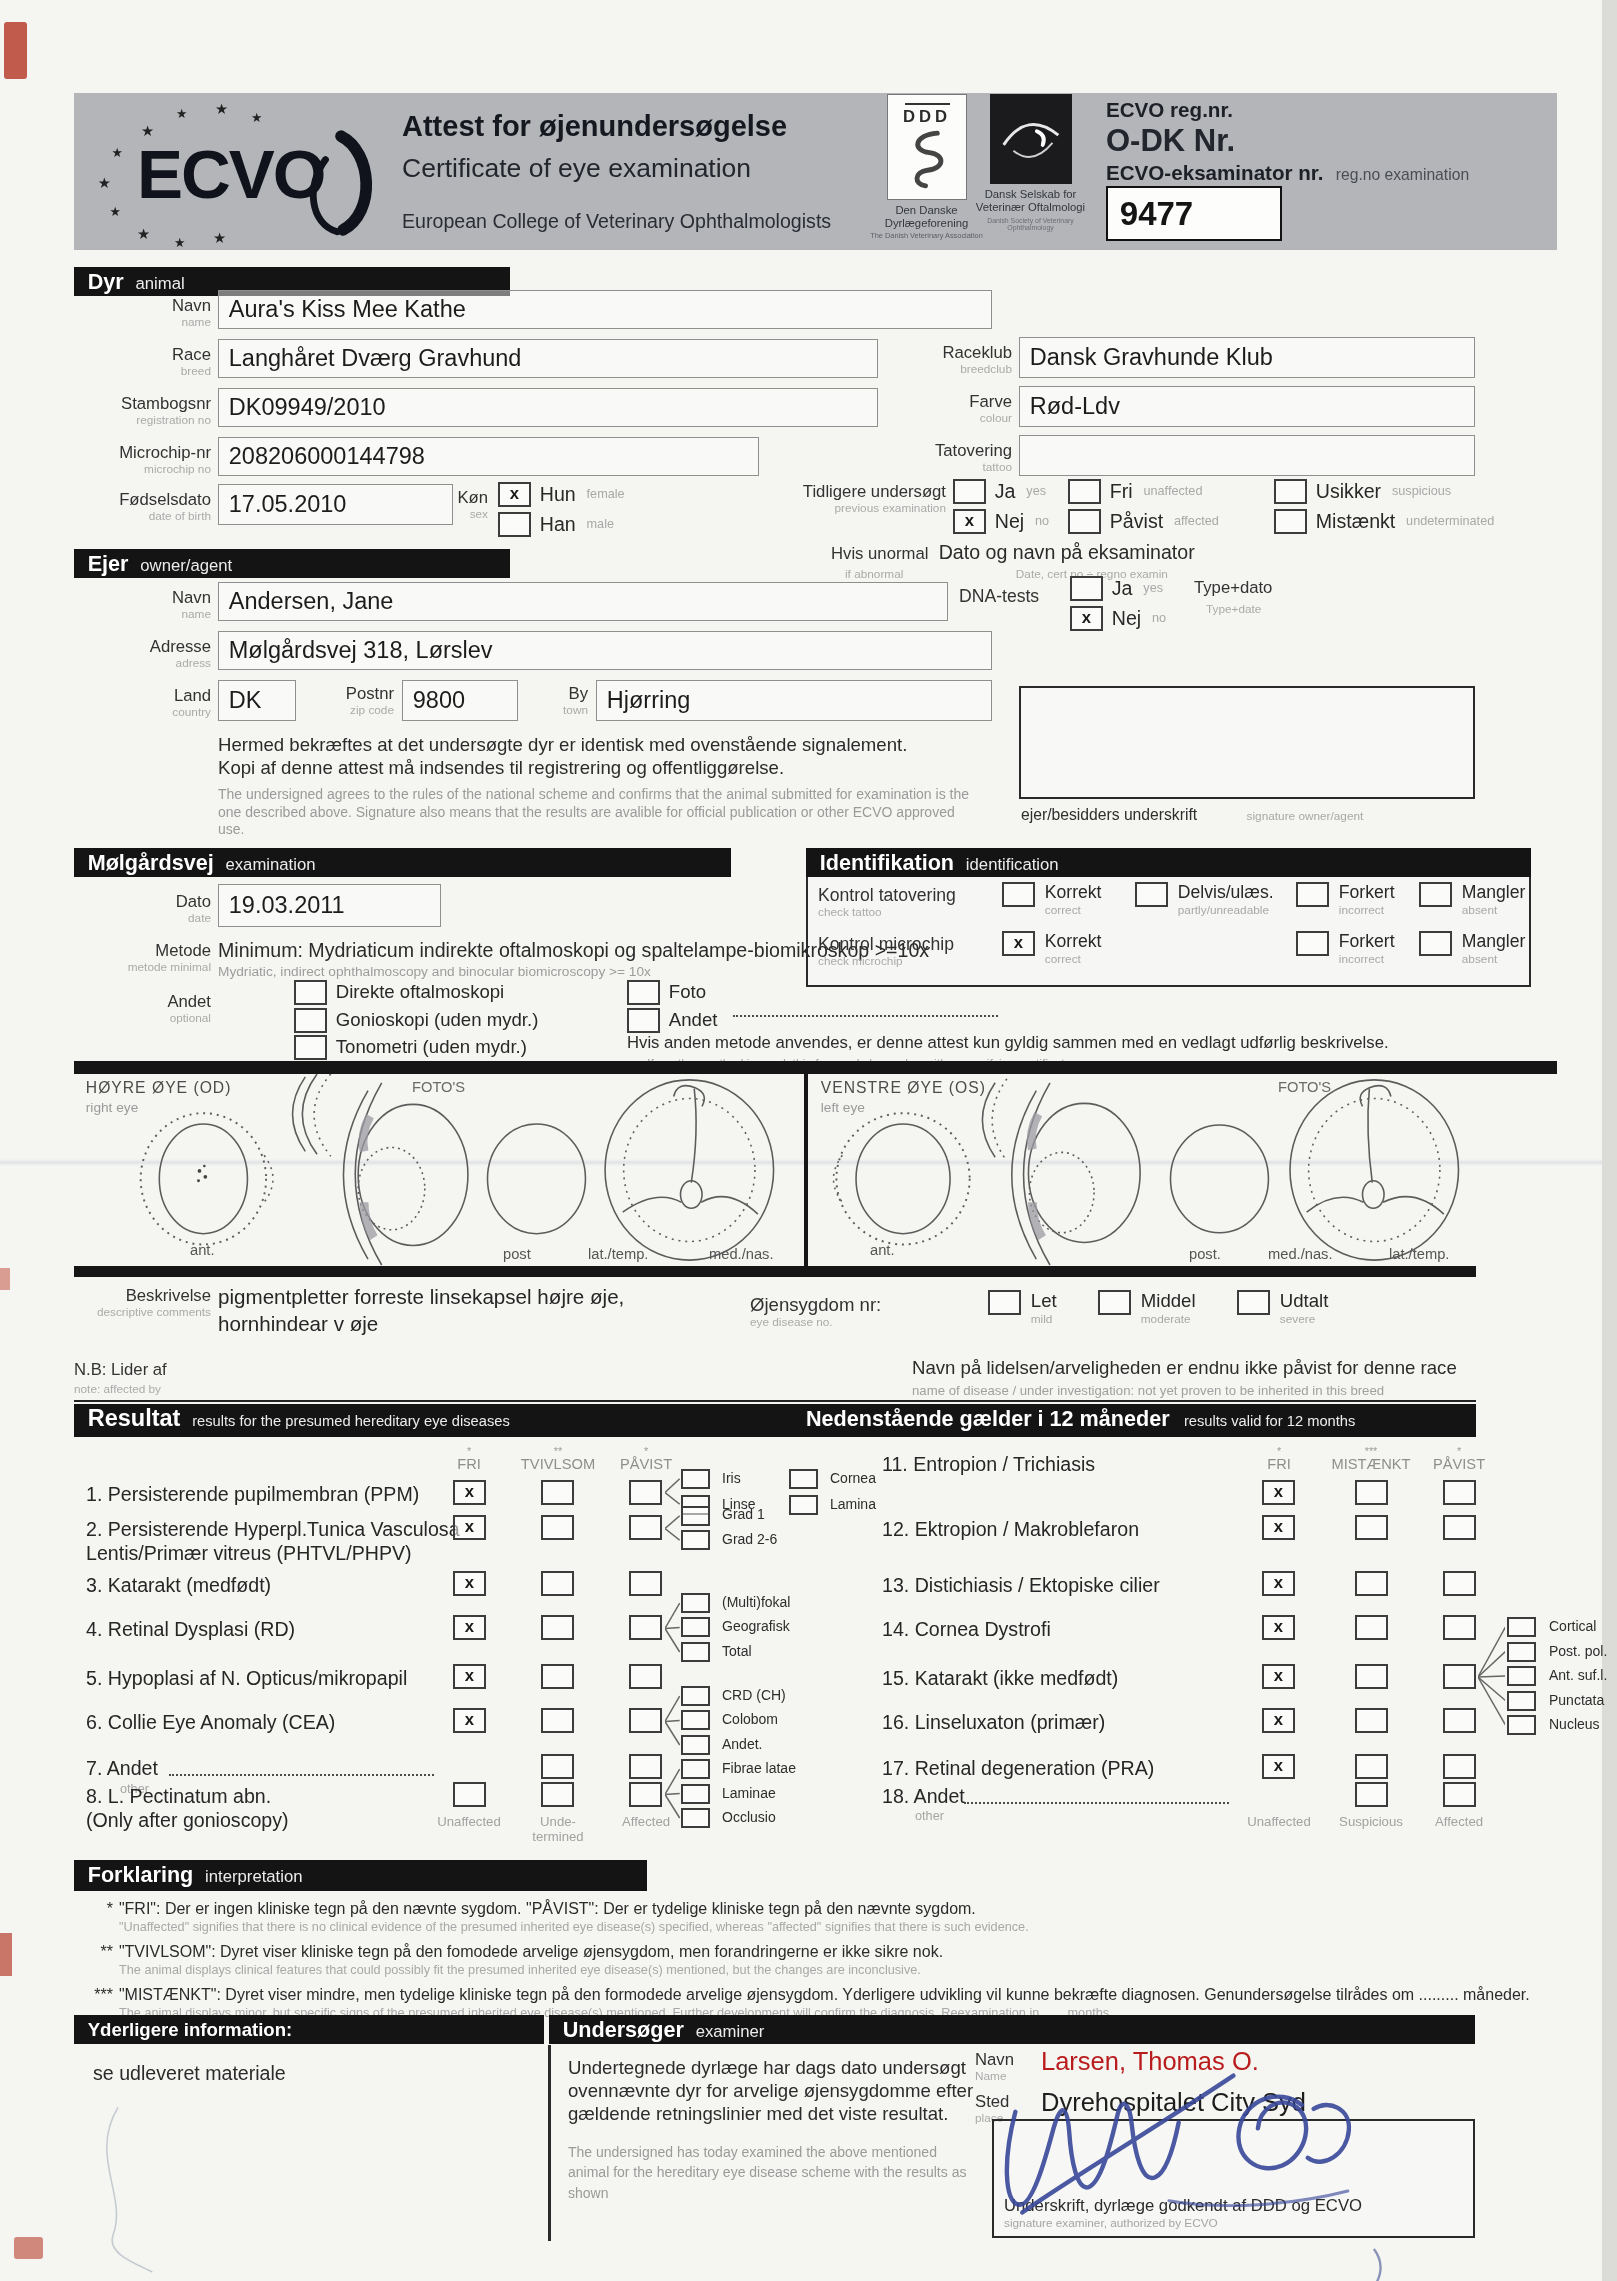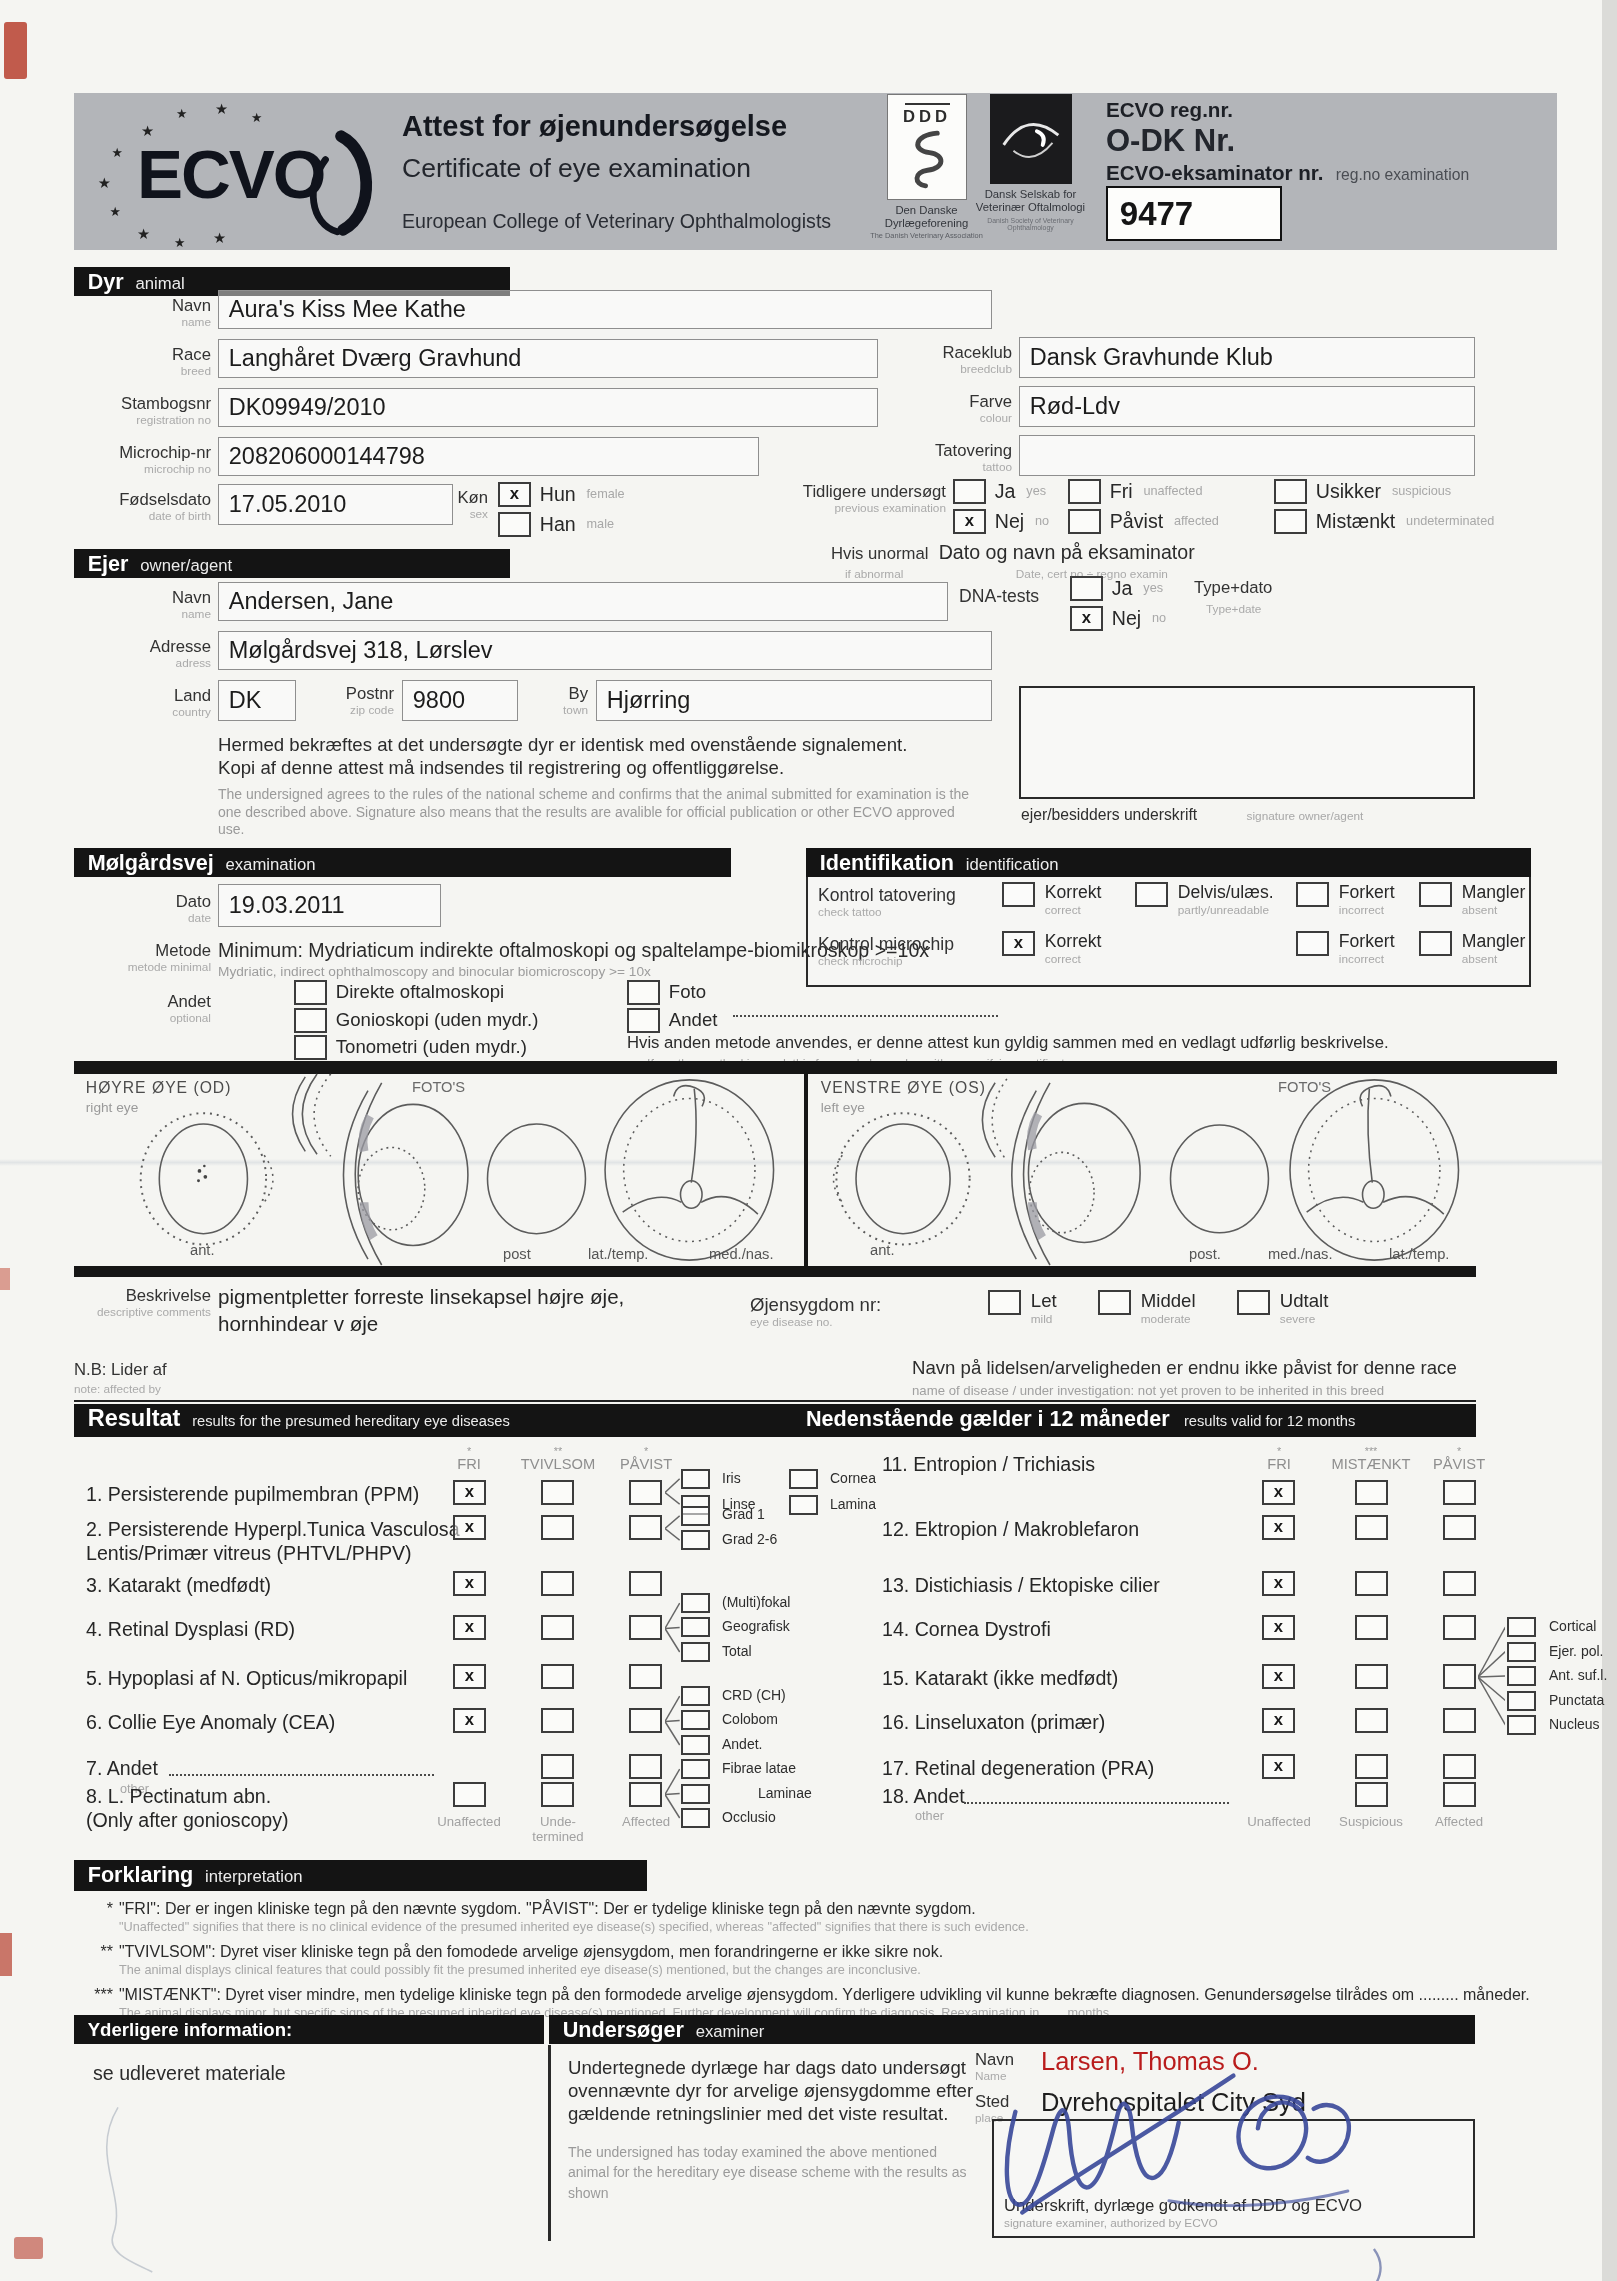--- a/index.html
+++ b/index.html
@@ -627,21 +627,21 @@
       <span class="cb abs" style="left:541px;top:1782px;pointer-events:auto" data-checked="false"></span>
       <span class="cb abs" style="left:629px;top:1782px;pointer-events:auto" data-checked="false"></span>
       <svg class="abs" style="left:665px;top:1759px" width="14.7" height="71" stroke="#666" stroke-width="1.5" viewBox="0 0 15 72">
         <line x1="0" y1="36" x2="15" y2="10"></line>
         <line x1="0" y1="36" x2="15" y2="35"></line>
         <line x1="0" y1="36" x2="15" y2="60"></line>
       </svg>
       <span class="bcb" style="left:681px;top:1759px;pointer-events:auto"></span>
       <span class="blab" style="left:722px;top:1760px">Fibrae latae</span>
       <span class="bcb" style="left:681px;top:1784px;pointer-events:auto"></span>
-      <span class="blab" style="left:758px;top:1785px">Laminae</span>
+      <span class="blab" style="left:722px;top:1785px">Laminae</span>
       <span class="bcb" style="left:681px;top:1808px;pointer-events:auto"></span>
       <span class="blab" style="left:722px;top:1809px">Occlusio</span>
       <div class="rfoot" style="left:469px;top:1815px;width:73px">Unaffected</div>
       <div class="rfoot" style="left:558px;top:1815px;width:73px">Unde- termined</div>
       <div class="rfoot" style="left:646px;top:1815px;width:73px">Affected</div>
       <div class="rhead" style="left:1279px;top:1447px"><span class="st">*</span>FRI</div>
       <div class="rhead" style="left:1371px;top:1447px"><span class="st">***</span>MISTÆNKT</div>
       <div class="rhead" style="left:1459px;top:1447px"><span class="st">*</span>PÅVIST</div>
       <div class="ri" style="left:882px;top:1452px">11. Entropion / Trichiasis</div>
       <span class="cb abs" style="left:1262px;top:1480px;pointer-events:auto" data-checked="true"></span>
@@ -666,21 +666,21 @@
       <svg class="abs" style="left:1478px;top:1617px" width="27.4" height="120" stroke="#666" stroke-width="1.5" viewBox="0 0 28 122">
         <line x1="0" y1="61" x2="28" y2="10"></line>
         <line x1="0" y1="61" x2="28" y2="35"></line>
         <line x1="0" y1="61" x2="28" y2="60"></line>
         <line x1="0" y1="61" x2="28" y2="85"></line>
         <line x1="0" y1="61" x2="28" y2="110"></line>
       </svg>
       <span class="bcb" style="left:1507px;top:1617px;pointer-events:auto"></span>
       <span class="blab" style="left:1549px;top:1618px">Cortical</span>
       <span class="bcb" style="left:1507px;top:1642px;pointer-events:auto"></span>
-      <span class="blab" style="left:1549px;top:1643px">Ejer. pol.</span>
+      <span class="blab" style="left:1549px;top:1643px">Post. pol.</span>
       <span class="bcb" style="left:1507px;top:1666px;pointer-events:auto"></span>
       <span class="blab" style="left:1549px;top:1667px">Ant. suf.l.</span>
       <span class="bcb" style="left:1507px;top:1691px;pointer-events:auto"></span>
       <span class="blab" style="left:1549px;top:1692px">Punctata</span>
       <span class="bcb" style="left:1507px;top:1715px;pointer-events:auto"></span>
       <span class="blab" style="left:1549px;top:1716px">Nucleus</span>
       <div class="ri" style="left:882px;top:1710px">16. Linseluxaton (primær)</div>
       <span class="cb abs" style="left:1262px;top:1708px;pointer-events:auto" data-checked="true"></span>
       <span class="cb abs" style="left:1355px;top:1708px;pointer-events:auto" data-checked="false"></span>
       <span class="cb abs" style="left:1443px;top:1708px;pointer-events:auto" data-checked="false"></span>

